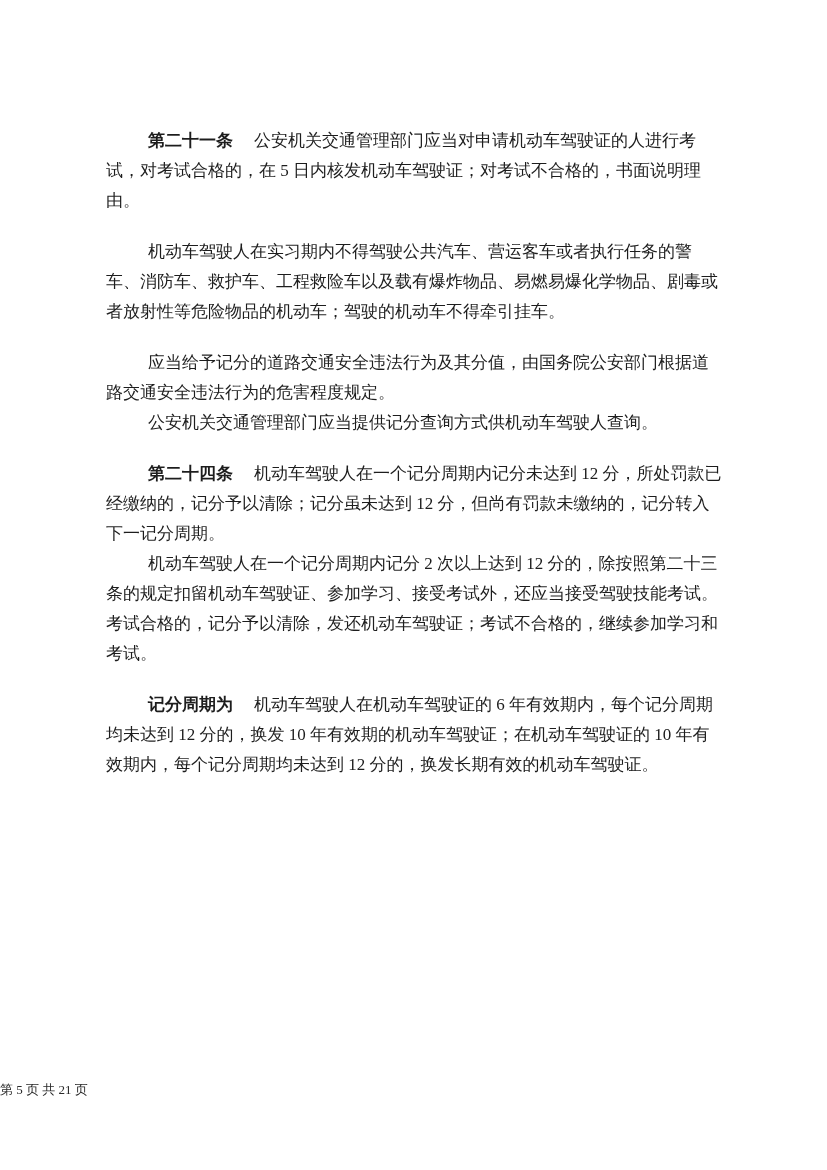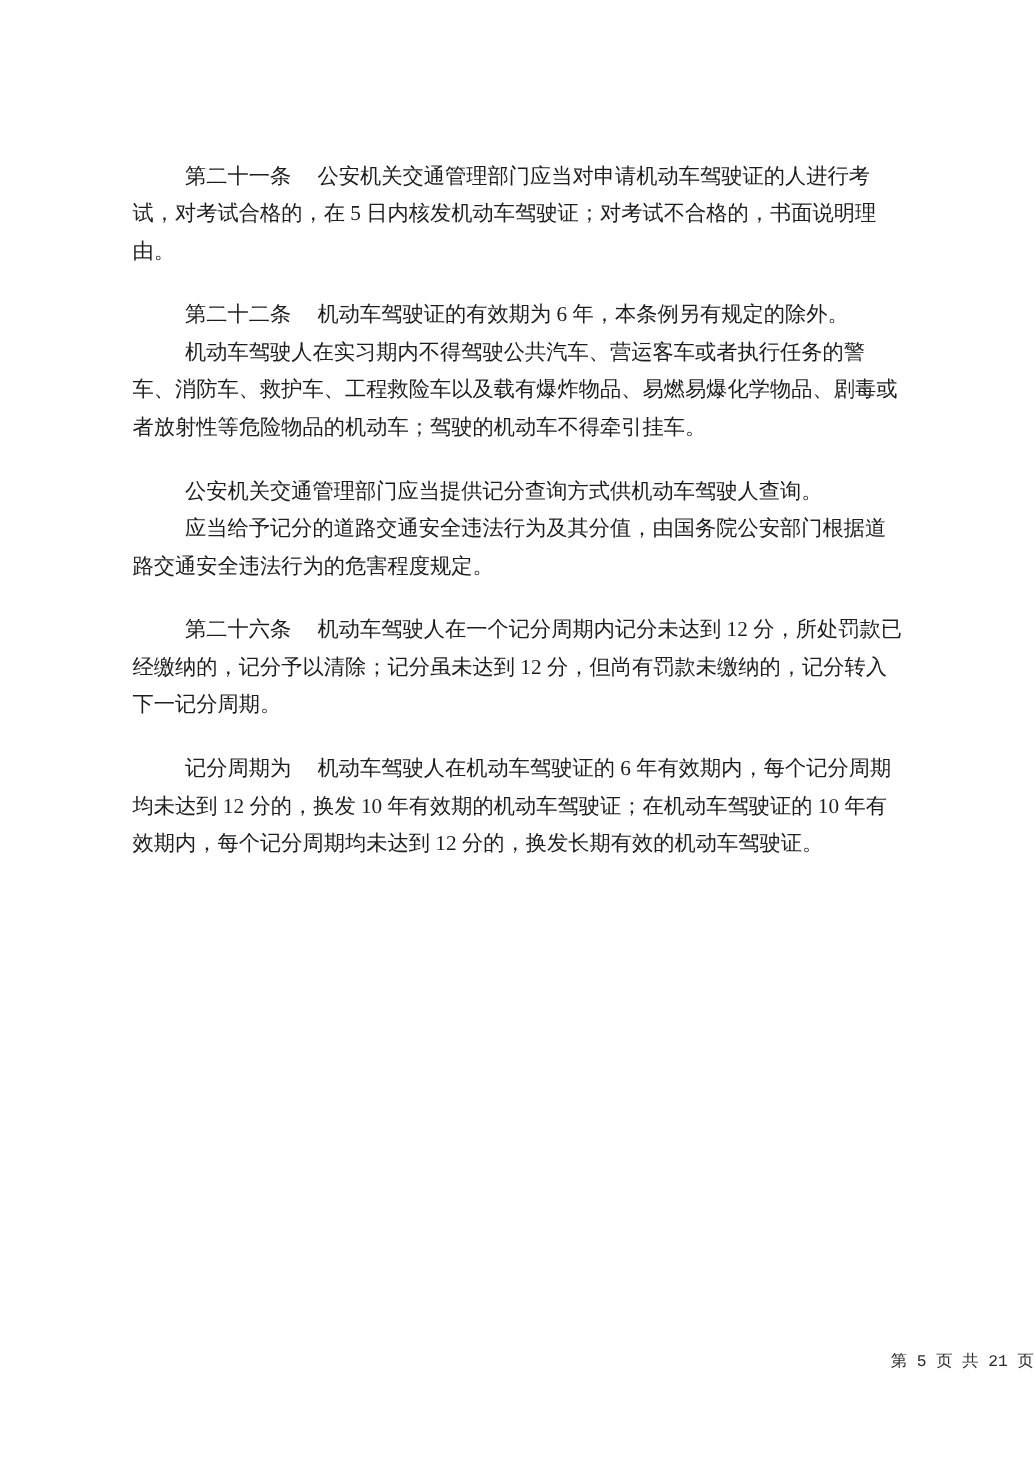--- a/index.html
+++ b/index.html
@@ -28,52 +28,52 @@
     letter-spacing: 0;
   }
   .article { margin: 0 0 21px 0; }
   .article:last-child { margin-bottom: 0; }
   .article p {
     margin: 0;
     text-indent: 42px;
     word-break: break-all;
   }
   .article .heading {
-    font-weight: normal;
+    font-weight: bold;
     margin-right: 21px;
   }
   .page-footer {
     position: absolute;
     top: 1081px;
     left: 0;
     width: 827px;
-    text-align: right;
+    text-align: left;
     font-size: 13px;
     line-height: 18px;
     color: #2a2a2a;
-    font-family: Liberation Mono, monospace;
+    font-family: Liberation Serif, serif;
   }
 </style>
 </head>
 <body>
 
 <div class="page">
   <div class="content" id="articles-root">
       <div class="article">
         <p><span class="heading">第二十一条</span><span>公安机关交通管理部门应当对申请机动车驾驶证的人进行考试，对考试合格的，在 5 日内核发机动车驾驶证；对考试不合格的，书面说明理由。</span></p>
       </div>
       <div class="article">
-        <p><span class="heading">第二十二条</span><span>机动车驾驶证的有效期为 6 年，本条例另有规定的除外。</span></p>
         <p><span>机动车驾驶人在实习期内不得驾驶公共汽车、营运客车或者执行任务的警车、消防车、救护车、工程救险车以及载有爆炸物品、易燃易爆化学物品、剧毒或者放射性等危险物品的机动车；驾驶的机动车不得牵引挂车。</span></p>
       </div>
       <div class="article">
+        <p><span>应当给予记分的道路交通安全违法行为及其分值，由国务院公安部门根据道路交通安全违法行为的危害程度规定。</span></p>
         <p><span>公安机关交通管理部门应当提供记分查询方式供机动车驾驶人查询。</span></p>
-        <p><span>应当给予记分的道路交通安全违法行为及其分值，由国务院公安部门根据道路交通安全违法行为的危害程度规定。</span></p>
       </div>
       <div class="article">
-        <p><span class="heading">第二十六条</span><span>机动车驾驶人在一个记分周期内记分未达到 12 分，所处罚款已经缴纳的，记分予以清除；记分虽未达到 12 分，但尚有罚款未缴纳的，记分转入下一记分周期。</span></p>
+        <p><span class="heading">第二十四条</span><span>机动车驾驶人在一个记分周期内记分未达到 12 分，所处罚款已经缴纳的，记分予以清除；记分虽未达到 12 分，但尚有罚款未缴纳的，记分转入下一记分周期。</span></p>
+        <p><span>机动车驾驶人在一个记分周期内记分 2 次以上达到 12 分的，除按照第二十三条的规定扣留机动车驾驶证、参加学习、接受考试外，还应当接受驾驶技能考试。考试合格的，记分予以清除，发还机动车驾驶证；考试不合格的，继续参加学习和考试。</span></p>
       </div>
       <div class="article">
         <p><span class="heading">记分周期为</span><span>机动车驾驶人在机动车驾驶证的 6 年有效期内，每个记分周期均未达到 12 分的，换发 10 年有效期的机动车驾驶证；在机动车驾驶证的 10 年有效期内，每个记分周期均未达到 12 分的，换发长期有效的机动车驾驶证。</span></p>
       </div>
     </div>
   <div class="page-footer">第 5 页 共 21 页</div>
 </div>
 
 </body></html>

